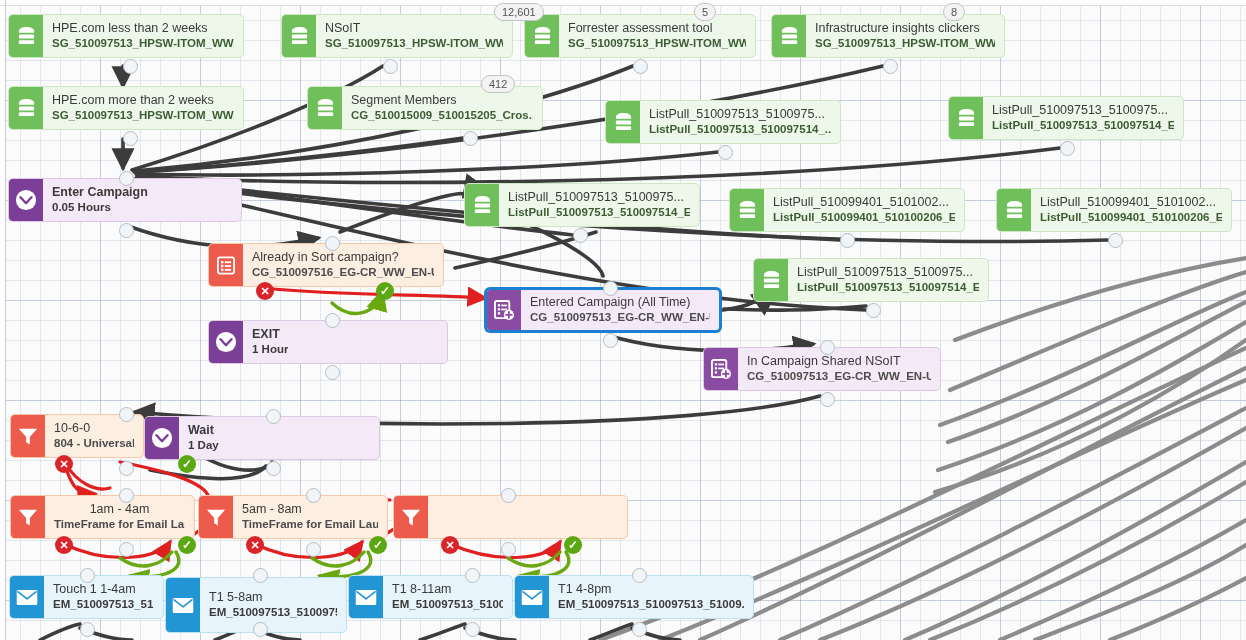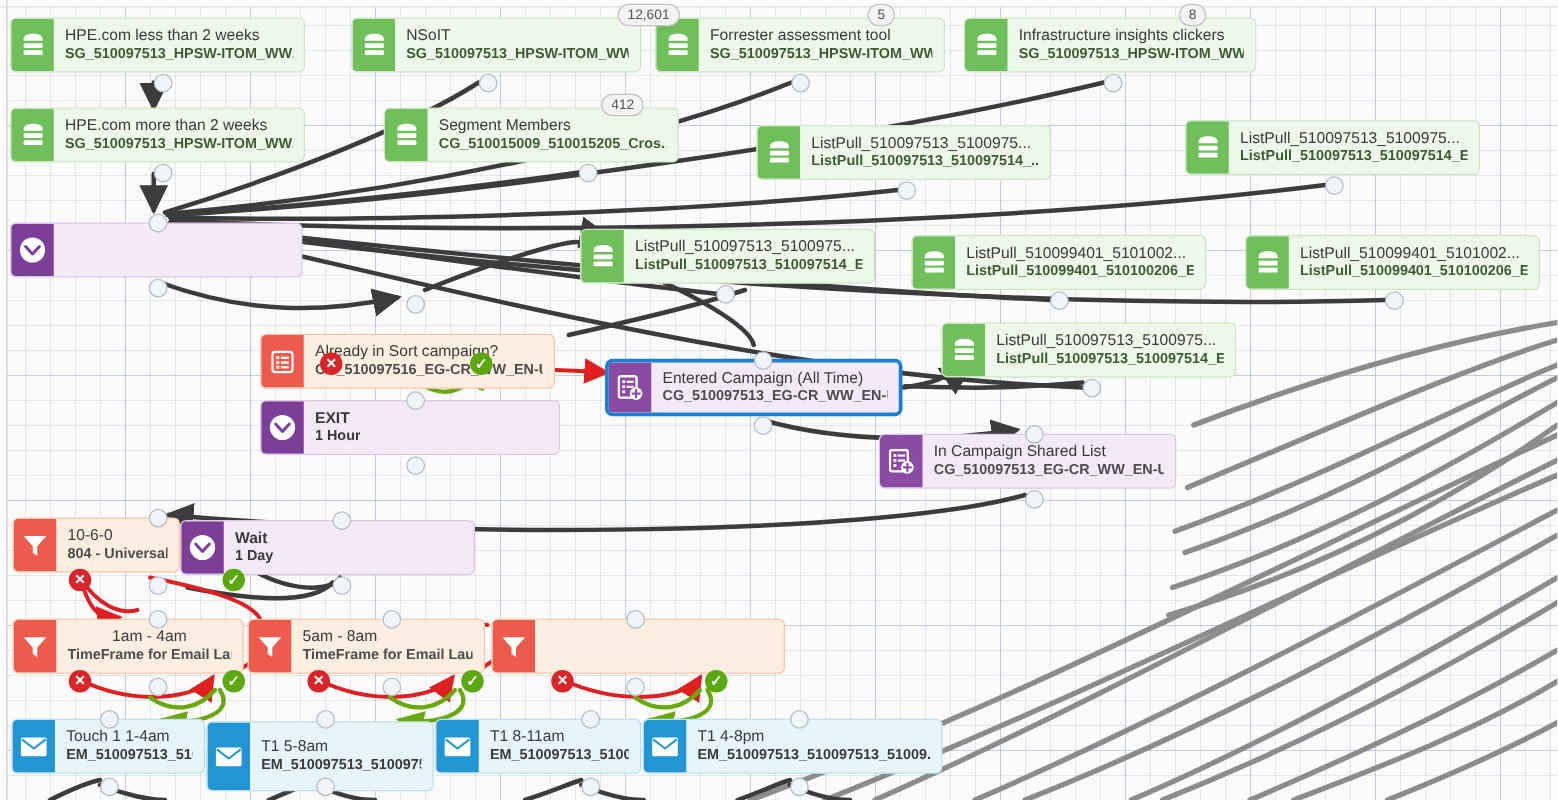--- a/index.html
+++ b/index.html
@@ -367,22 +367,26 @@
           <div class="t2">ListPull_510097513_510097514_E...</div>
         </div>
       </div>
       <div class="node n-purple" style="left: 8px; top: 178px; width: 234px; height: 44px;">
         <div class="ic">
           <svg class="g-clock" viewBox="0 0 24 24">
             <circle cx="12" cy="12" r="11" fill="#fff"></circle>
             <path d="M6 9 L12 15.5 L18 9" fill="none" stroke="#7b3f98" stroke-width="2.6" stroke-linecap="round" stroke-linejoin="round"></path>
           </svg>
         </div>
-      </div>
-      <div class="node n-orange" style="left: 208px; top: 243px; width: 236px; height: 44px; margin-top: 24px;">
+        <div class="txt">
+          <div class="t1">Enter Campaign</div>
+          <div class="t2">0.05 Hours</div>
+        </div>
+      </div>
+      <div class="node n-orange" style="left: 208px; top: 243px; width: 236px; height: 44px;">
         <div class="ic">
           <svg class="g-list" viewBox="0 0 20 20">
             <rect x="1" y="1" width="18" height="18" rx="2.5" fill="none" stroke="#fff" stroke-width="2"></rect>
             <rect x="4.5" y="5" width="2.6" height="2.6" fill="#fff"></rect>
             <rect x="8.6" y="5.4" width="7" height="2" fill="#fff"></rect>
             <rect x="4.5" y="9.2" width="2.6" height="2.6" fill="#fff"></rect>
             <rect x="8.6" y="9.6" width="7" height="2" fill="#fff"></rect>
             <rect x="4.5" y="13.4" width="2.6" height="2.6" fill="#fff"></rect>
             <rect x="8.6" y="13.8" width="7" height="2" fill="#fff"></rect>
           </svg>
@@ -429,21 +433,21 @@
             <rect x="4" y="4.4" width="2.4" height="2.4" fill="#fff"></rect>
             <rect x="7.6" y="4.8" width="6" height="1.8" fill="#fff"></rect>
             <rect x="4" y="8.6" width="2.4" height="2.4" fill="#fff"></rect>
             <rect x="7.6" y="9" width="6" height="1.8" fill="#fff"></rect>
             <rect x="4" y="12.8" width="2.4" height="2.4" fill="#fff"></rect>
             <circle cx="15.6" cy="15.6" r="5.3" fill="#fff"></circle>
             <path d="M15.6 12.6v6M12.6 15.6h6" stroke="#8a4ba3" stroke-width="1.9" stroke-linecap="round"></path>
           </svg>
         </div>
         <div class="txt">
-          <div class="t1">In Campaign Shared List</div>
+          <div class="t1">In Campaign Shared NSoIT</div>
           <div class="t2">CG_510097513_EG-CR_WW_EN-U...</div>
         </div>
       </div>
       <div class="node n-orange" style="left: 10px; top: 414px; width: 134px; height: 44px;">
         <div class="ic">
           <svg class="g-funnel" viewBox="0 0 22 20">
             <path fill="#fff" d="M1 1.5h20L13 10.6v8.3l-4-2.6v-5.7z"></path>
           </svg>
         </div>
         <div class="txt">

